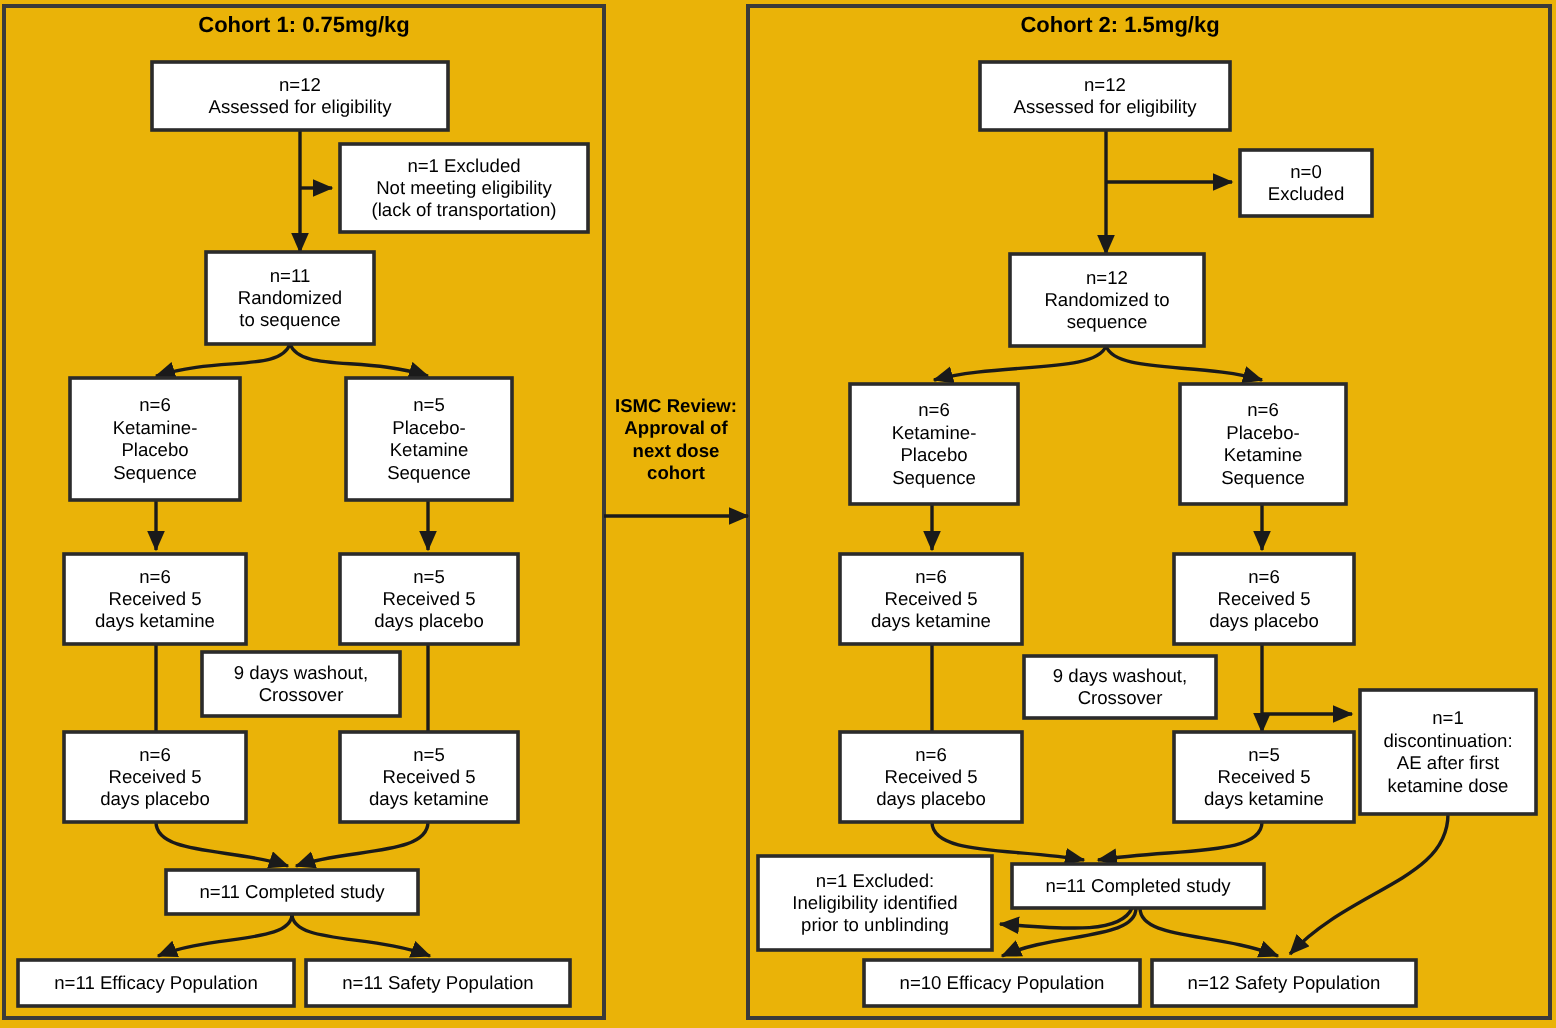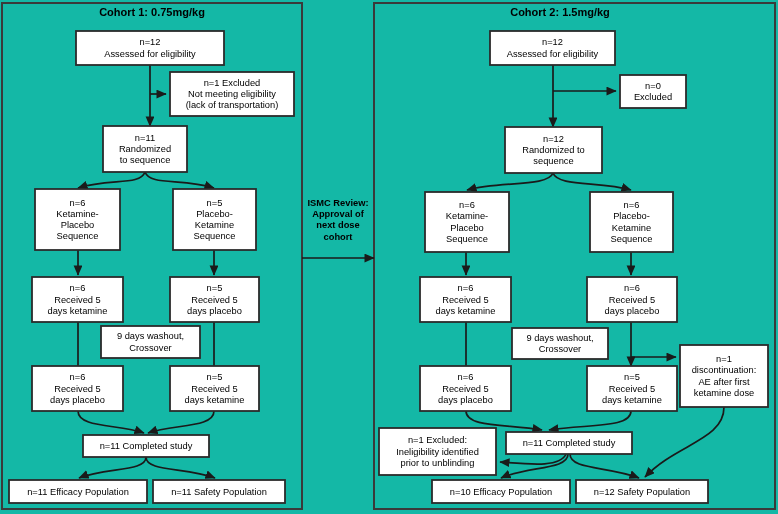--- a/index.html
+++ b/index.html
@@ -1,17 +1,17 @@
 <!DOCTYPE html>
 <html><head>
 <meta charset="utf-8">
 <style>
   html,body{margin:0;padding:0;background:#ffffff;}
   body{width:778px;height:514px;font-family:"Liberation Sans",sans-serif;overflow:hidden;}
-  #stage{position:relative;width:778px;height:514px;background:#14b8a6;}
+  #stage{position:relative;width:778px;height:514px;background:#eab308;}
   svg{display:block;}
   .edge{fill:none;stroke:#1a1a1a;stroke-width:1.7;}
   .panelbox{fill:none;stroke:#3a3a3a;stroke-width:2;}
   .nodebox{fill:#ffffff;stroke:#2b2b2b;stroke-width:1.8;}
   .ntext{font-family:"Liberation Sans",sans-serif;font-size:9.3px;fill:#000;text-anchor:middle;}
   .title{font-family:"Liberation Sans",sans-serif;font-size:11px;font-weight:bold;fill:#000;text-anchor:middle;}
   .ismc{font-family:"Liberation Sans",sans-serif;font-size:9.3px;font-weight:bold;fill:#000;text-anchor:middle;}
 </style>
 </head>
 <body>

